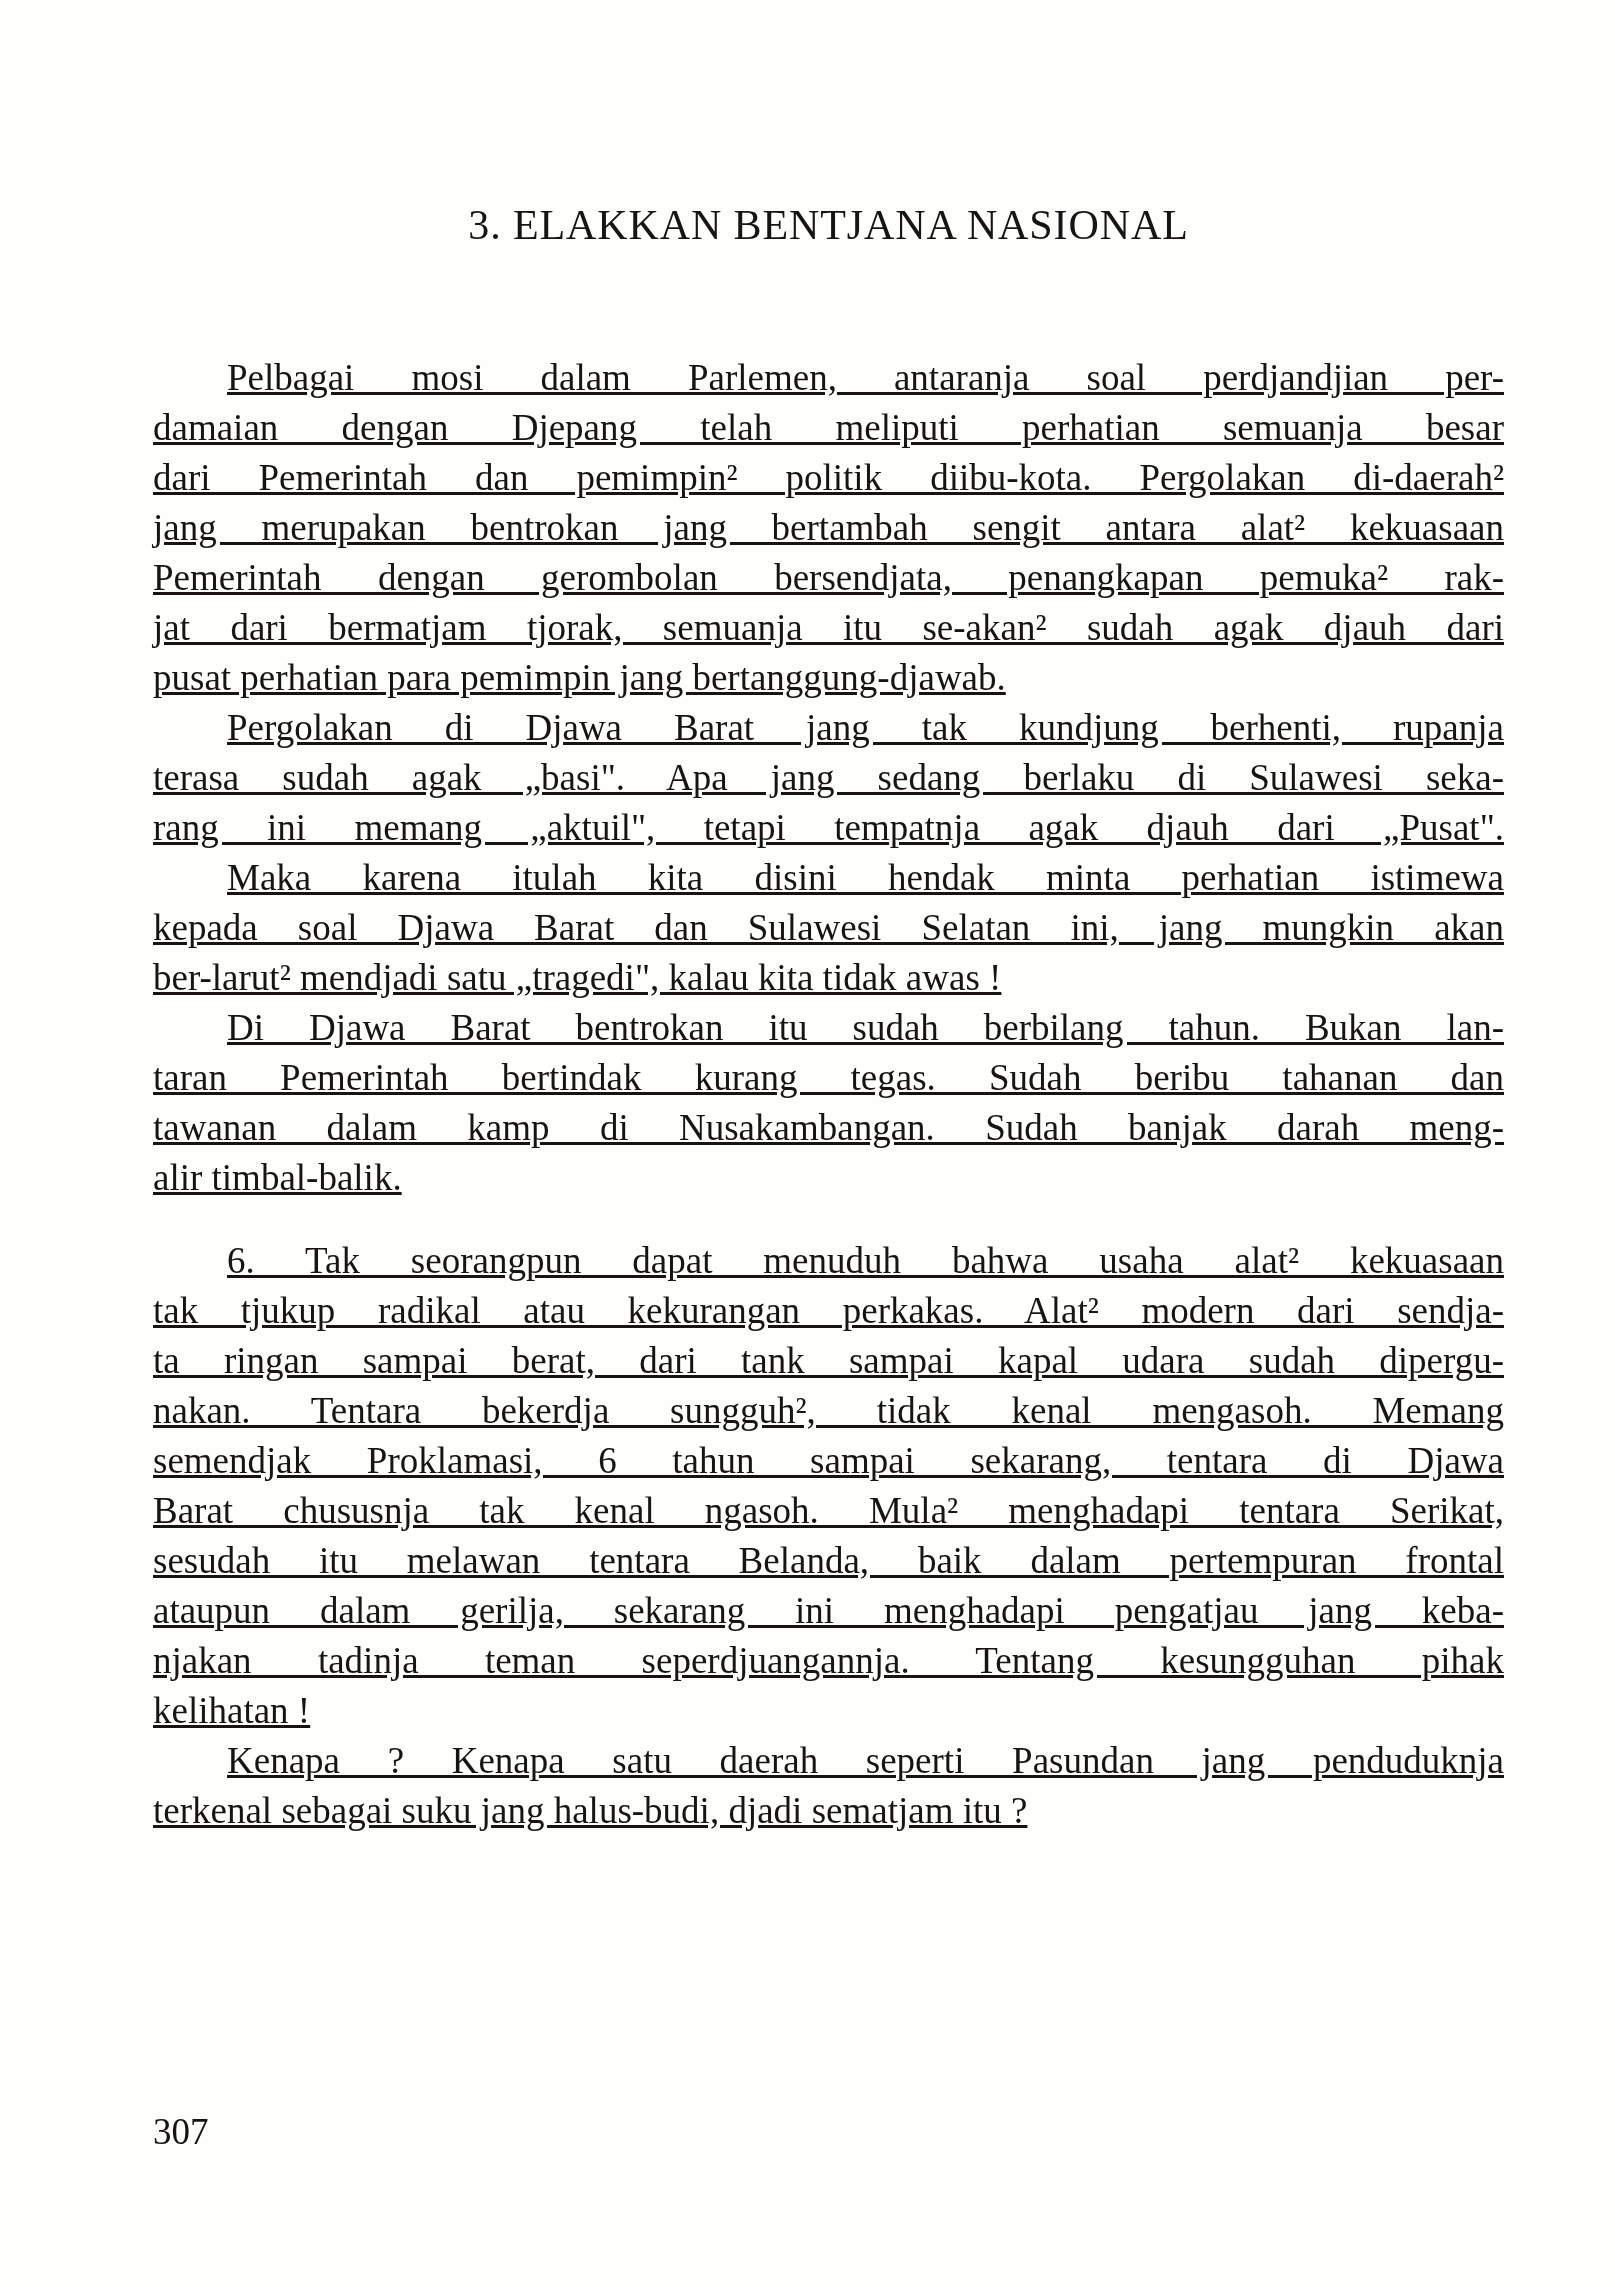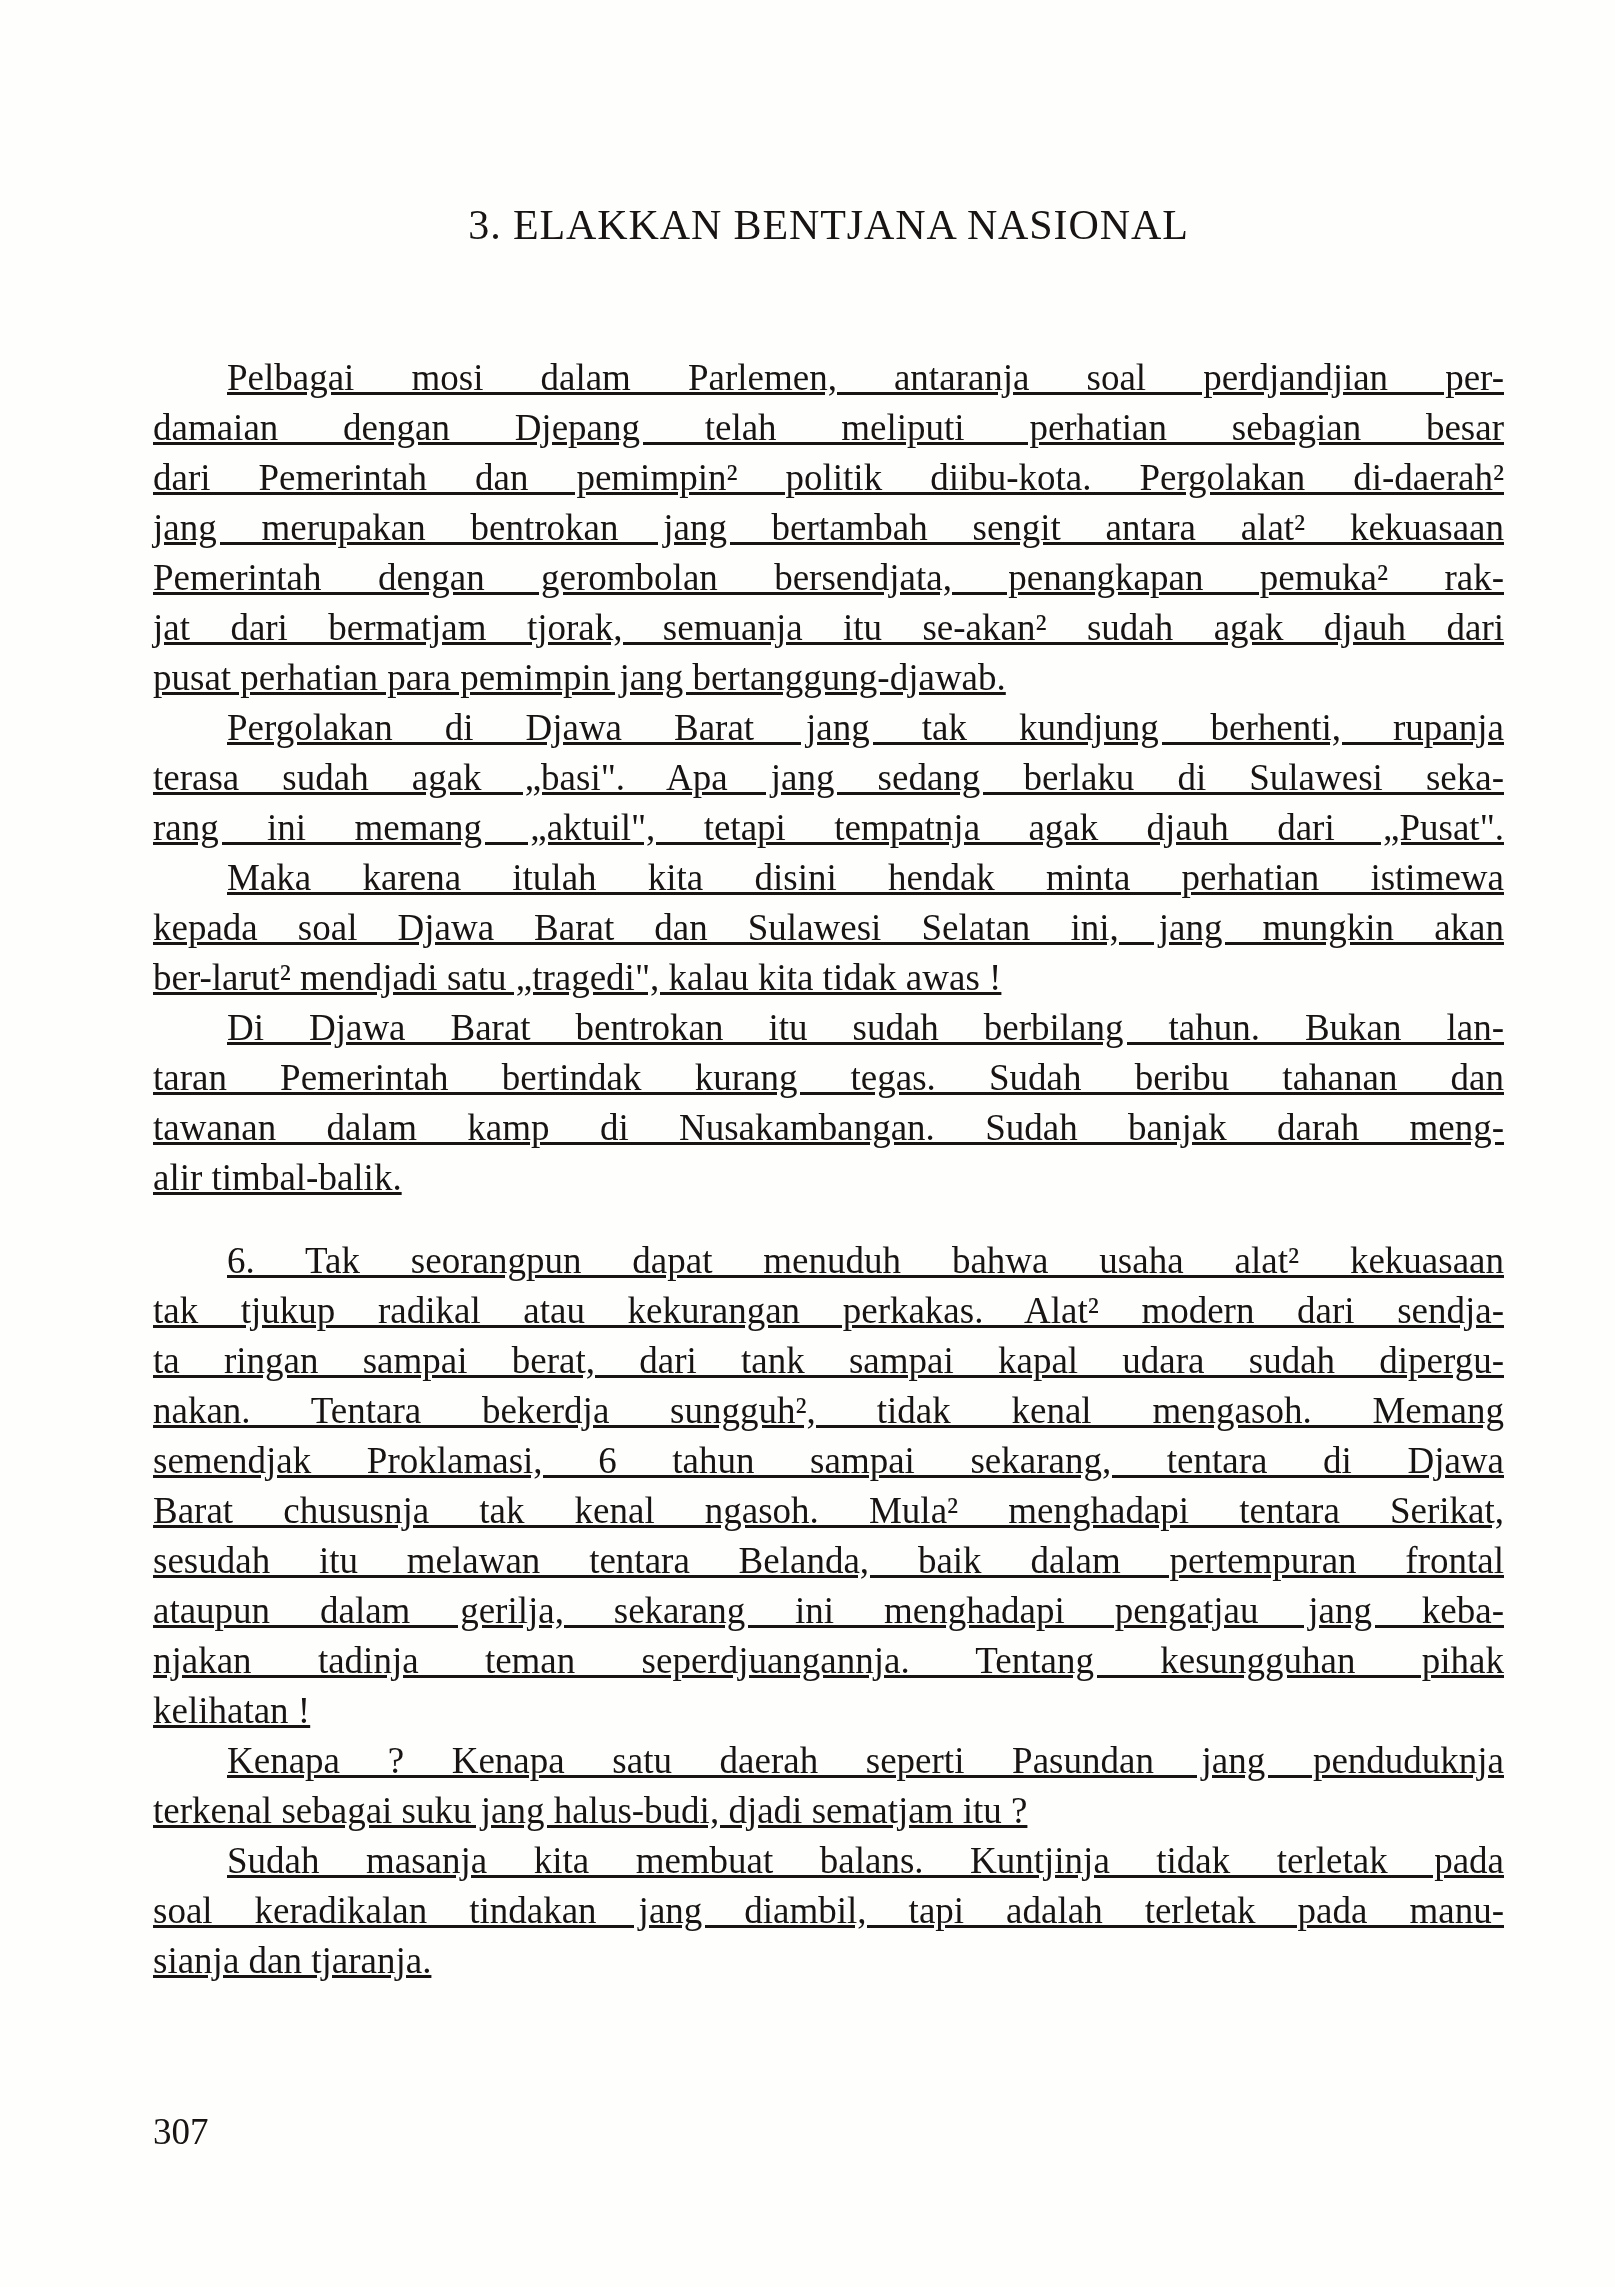--- a/index.html
+++ b/index.html
@@ -70,21 +70,21 @@
 
 <div class="page">
   <div class="content">
 
     <h1 class="title">3. ELAKKAN BENTJANA NASIONAL</h1>
 
     <div class="bodytext">
 
       <p class="para">
         <span class="line indent">Pelbagai mosi dalam Parlemen, antaranja soal perdjandjian per-</span>
-        <span class="line">damaian dengan Djepang telah meliputi perhatian sebagian besar</span>
+        <span class="line">damaian dengan Djepang telah meliputi perhatian semuanja besar</span>
         <span class="line">dari Pemerintah dan pemimpin² politik diibu-kota. Pergolakan di-daerah²</span>
         <span class="line">jang merupakan bentrokan jang bertambah sengit antara alat² kekuasaan</span>
         <span class="line">Pemerintah dengan gerombolan bersendjata, penangkapan pemuka² rak-</span>
         <span class="line">jat dari bermatjam tjorak, semuanja itu se-akan² sudah agak djauh dari</span>
         <span class="line last">pusat perhatian para pemimpin jang bertanggung-djawab.</span>
       </p>
 
       <p class="para">
         <span class="line indent">Pergolakan di Djawa Barat jang tak kundjung berhenti, rupanja</span>
         <span class="line">terasa sudah agak „basi". Apa jang sedang berlaku di Sulawesi seka-</span>
@@ -115,24 +115,19 @@
         <span class="line">ataupun dalam gerilja, sekarang ini menghadapi pengatjau jang keba-</span>
         <span class="line">njakan tadinja teman seperdjuangannja. Tentang kesungguhan pihak</span>
         <span class="line last">kelihatan !</span>
       </p>
 
       <p class="para">
         <span class="line indent">Kenapa ? Kenapa satu daerah seperti Pasundan jang penduduknja</span>
         <span class="line last">terkenal sebagai suku jang halus-budi, djadi sematjam itu ?</span>
       </p>
 
-      <p class="para">
-        <span class="line indent">Sudah masanja kita membuat balans. Kuntjinja tidak terletak pada</span>
-        <span class="line">soal keradikalan tindakan jang diambil, tapi adalah terletak pada manu-</span>
-        <span class="line last">sianja dan tjaranja.</span>
-      </p>
 
     </div>
   </div>
 
   <div class="page-number">307</div>
 </div>
 
 
 </body></html>

